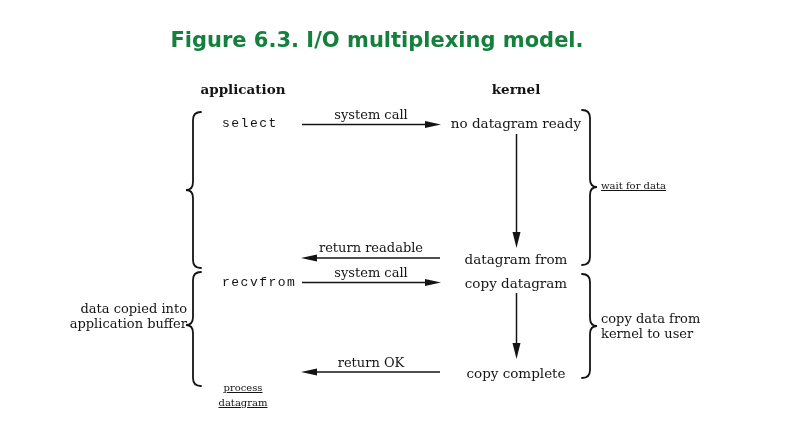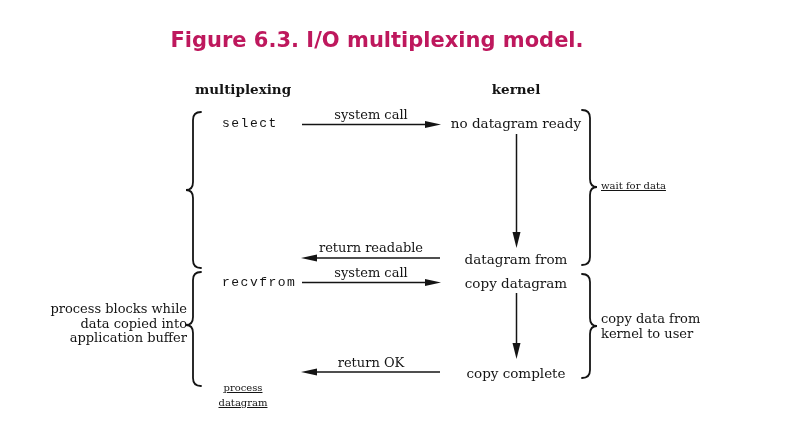--- a/index.html
+++ b/index.html
@@ -13,21 +13,21 @@
   }
   .t { position:absolute; white-space:nowrap; }
   .serif { font-family:"DejaVu Serif","Liberation Serif",serif; font-size:13.5px; }
   .small { font-size:10px;text-decoration:underline; }
   .bold { font-weight:bold; }
   .mono { font-family:"Liberation Mono","DejaVu Sans Mono",monospace; font-size:13px; letter-spacing:1.5px; }
   .title {
     position:absolute; left:77px; top:28px; width:600px;
     text-align:center;
     font-family:"DejaVu Sans","Liberation Sans",sans-serif;
-    font-weight:bold; font-size:21px; color:#be185d;
+    font-weight:bold; font-size:21px; color:#15803d;
   }
   .kcol { left:431px; width:170px; text-align:center; }
   .center { text-align:center; }
   .right { text-align:right; }
   .ann { font-size:13px; line-height:14.5px; white-space:normal; }
   .arrowlabel { text-align:center; font-size:13px; }
   svg.overlay { position:absolute; left:0; top:0; }
 </style>
 </head>
 <body>
@@ -58,21 +58,21 @@
     <g stroke="#141414" stroke-width="1.8" fill="none" stroke-linecap="round">
       <path d="M 201,112 Q 193,112 193,120 L 193,182 Q 193,190 186,190 Q 193,190 193,198 L 193,260 Q 193,268 201,268"></path>
       <path d="M 201,272 Q 193,272 193,280 L 193,317 Q 193,325 186,325 Q 193,325 193,333 L 193,378 Q 193,386 201,386"></path>
       <path d="M 582,110 Q 590,110 590,118 L 590,179 Q 590,187 597,187 Q 590,187 590,195 L 590,257 Q 590,265 582,265"></path>
       <path d="M 582,274 Q 590,274 590,282 L 590,318 Q 590,326 597,326 Q 590,326 590,334 L 590,370 Q 590,378 582,378"></path>
     </g>
   </svg>
 
   <div class="title">Figure 6.3. I/O multiplexing model.</div>
 
-  <div class="t serif bold center" style="left:188px; top:81px; width:110px;">multiplexing</div>
+  <div class="t serif bold center" style="left:188px; top:81px; width:110px;">application</div>
   <div class="t serif bold kcol" style="top:81px;">kernel</div>
 
   <div class="t mono" style="left:222px; top:116px;">select</div>
   <div class="t mono" style="left:222px; top:275px;">recvfrom</div>
   <div class="t serif kcol" style="top:115px;">no datagram ready</div>
 
   <div class="t serif small center" style="left:193px; top:381px; width:100px; line-height:14.5px; white-space:normal;">
     <span style="display:block;">process</span>
     <span style="display:block;">datagram</span>
   </div>
@@ -80,21 +80,20 @@
   <div class="t serif kcol" style="top:275px;">copy datagram</div>
   <div class="t serif kcol" style="top:365px;">copy complete</div>
 
   <div class="t serif arrowlabel" style="left:300px; top:107px; width:142px;">system call</div>
   <div class="t serif arrowlabel" style="left:300px; top:240px; width:142px;">return readable</div>
   <div class="t serif arrowlabel" style="left:300px; top:265px; width:142px;">system call</div>
   <div class="t serif arrowlabel" style="left:300px; top:355px; width:142px;">return OK</div>
 
 
   <div class="t ann right" style="left:17px; top:302px; width:170px;">
-    <span style="display:block;">process blocks while</span>
     <span style="display:block;">data copied into</span>
     <span style="display:block;">application buffer</span>
   </div>
 
   <div class="t serif small" style="left:601px; top:180px;">wait for data</div>
   <div class="t ann" style="left:601px; top:312px; width:120px;">
     <span style="display:block;">copy data from</span>
     <span style="display:block;">kernel to user</span>
   </div>
 

